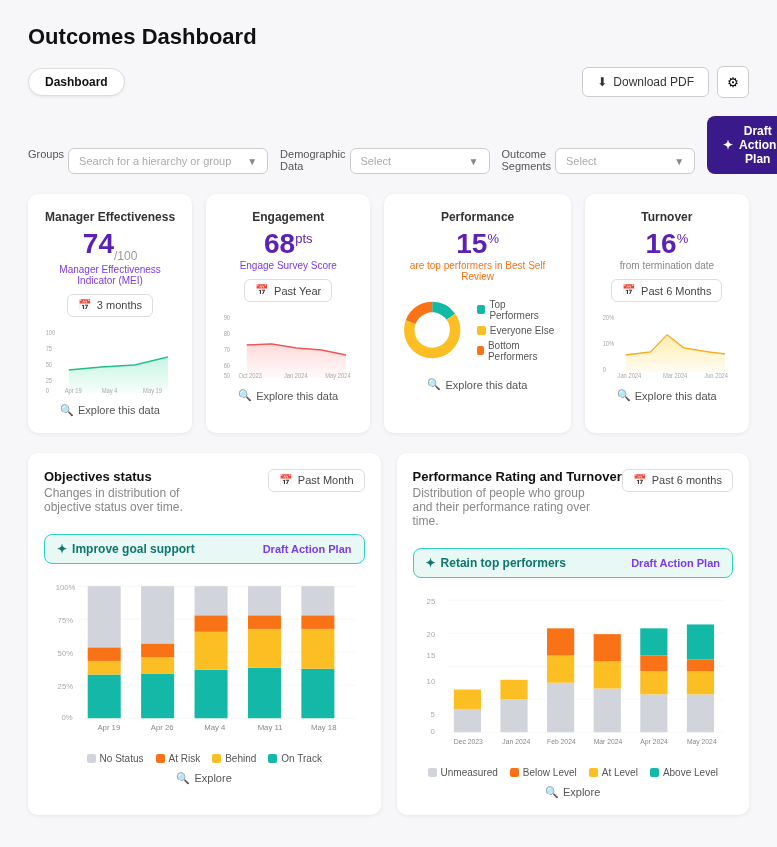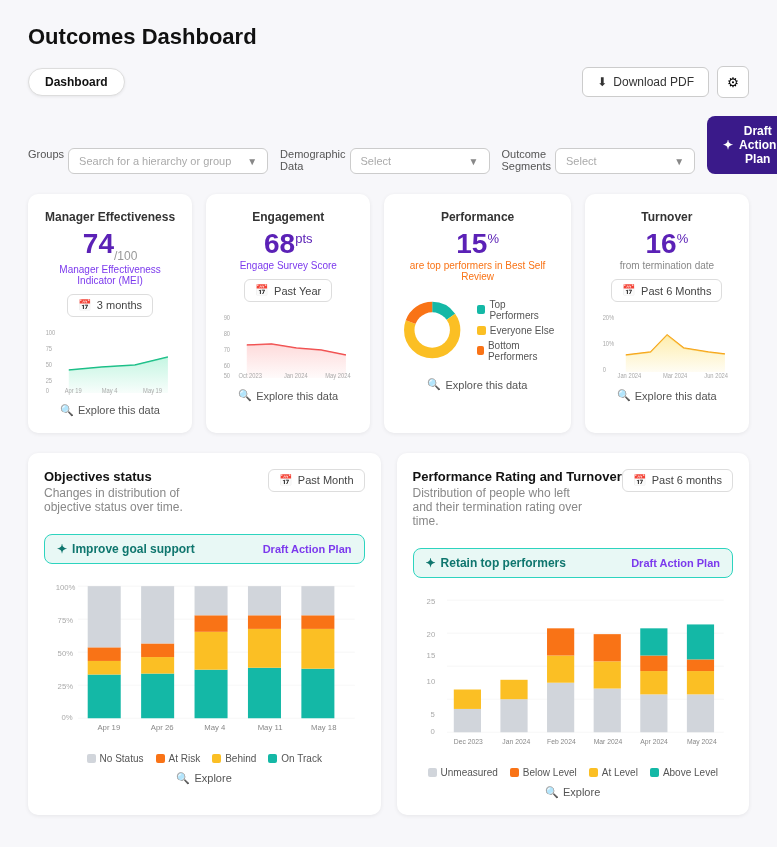--- a/index.html
+++ b/index.html
@@ -322,21 +322,21 @@
       <div class="explore-link" style="margin-top:8px;">
         <span>🔍</span>
         <span>Explore</span>
       </div>
     </div>
 
     <div class="chart-card">
       <div class="chart-card-header">
         <div>
           <div class="chart-card-title">Performance Rating and Turnover</div>
-          <div class="chart-card-subtitle">Distribution of people who left and their termination rating over time.</div>
+          <div class="chart-card-subtitle">Distribution of people who group and their performance rating over time.</div>
         </div>
         <button class="time-btn" style="margin:0;">
           <span>📅</span>
           <span>Past 6 months</span>
         </button>
       </div>
       <div class="action-banner">
         <span class="action-banner-label">
           <span>✦</span>
           <span>Retain top performers</span>

